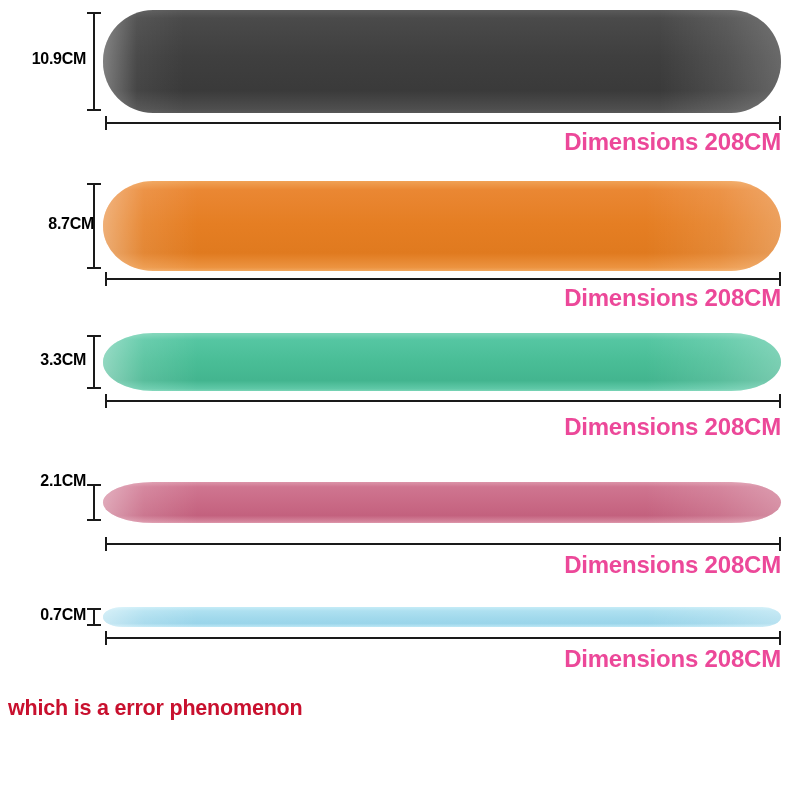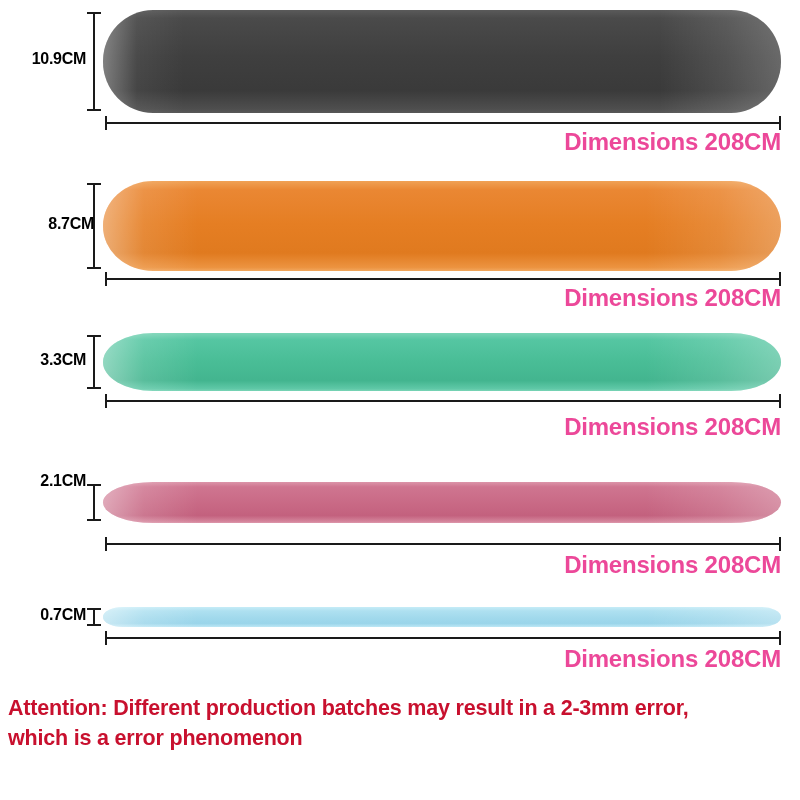--- a/index.html
+++ b/index.html
@@ -180,17 +180,16 @@
     </div>
     <div class="vlabel" style="left:0px; top:590px; width:86px;margin-top:16px;">0.7CM</div>
     <div class="hdim" style="left:105px; top:637px; width:676px;">
       <span class="cap left"></span>
       <span class="cap right"></span>
     </div>
     <div class="hlabel" style="left:105px; top:645px; width:676px;">Dimensions 208CM</div>
   </div>
 
   <div class="attention">
-    <span class="ln">Attention: Different production batches may result in a 2-3mm error,</span>
     <span class="ln">which is a error phenomenon</span>
   </div>
 
 </div>
 
 </body></html>

